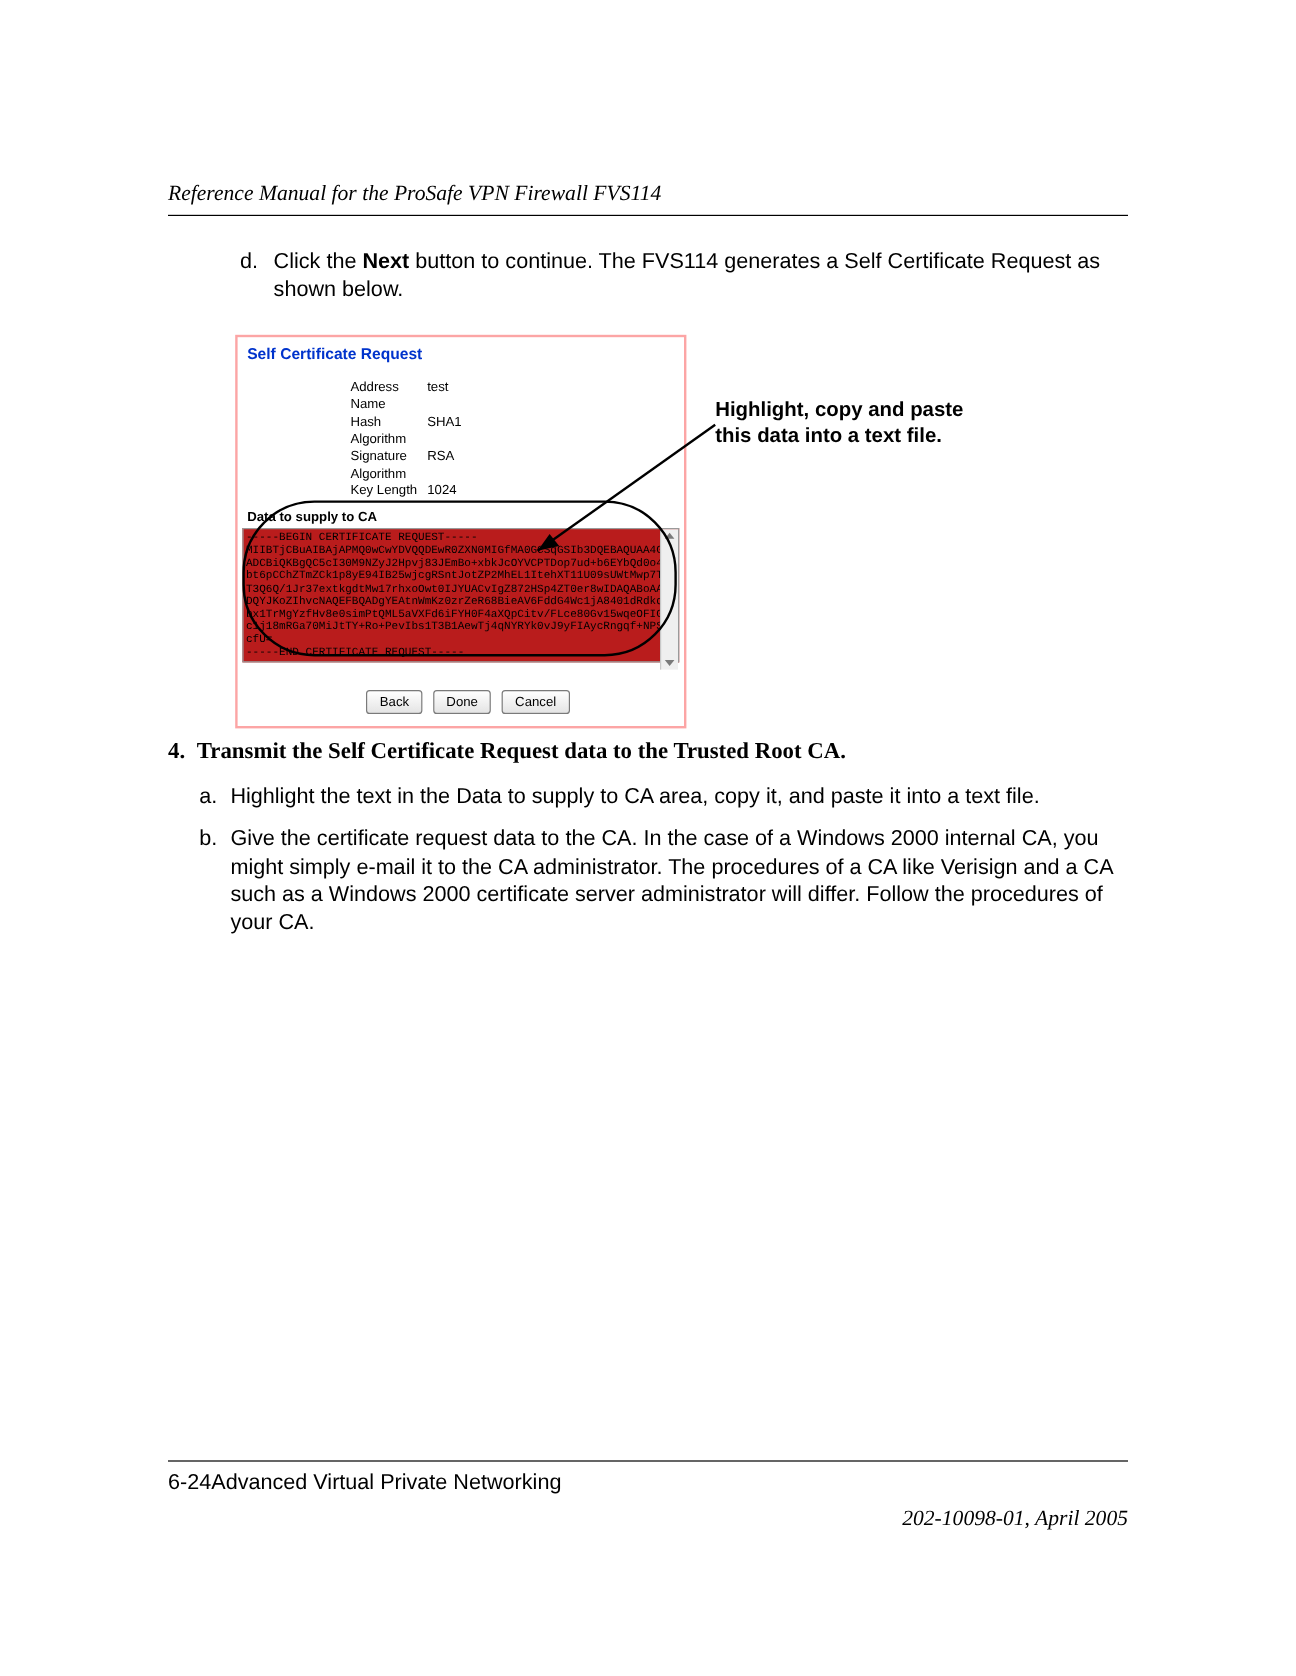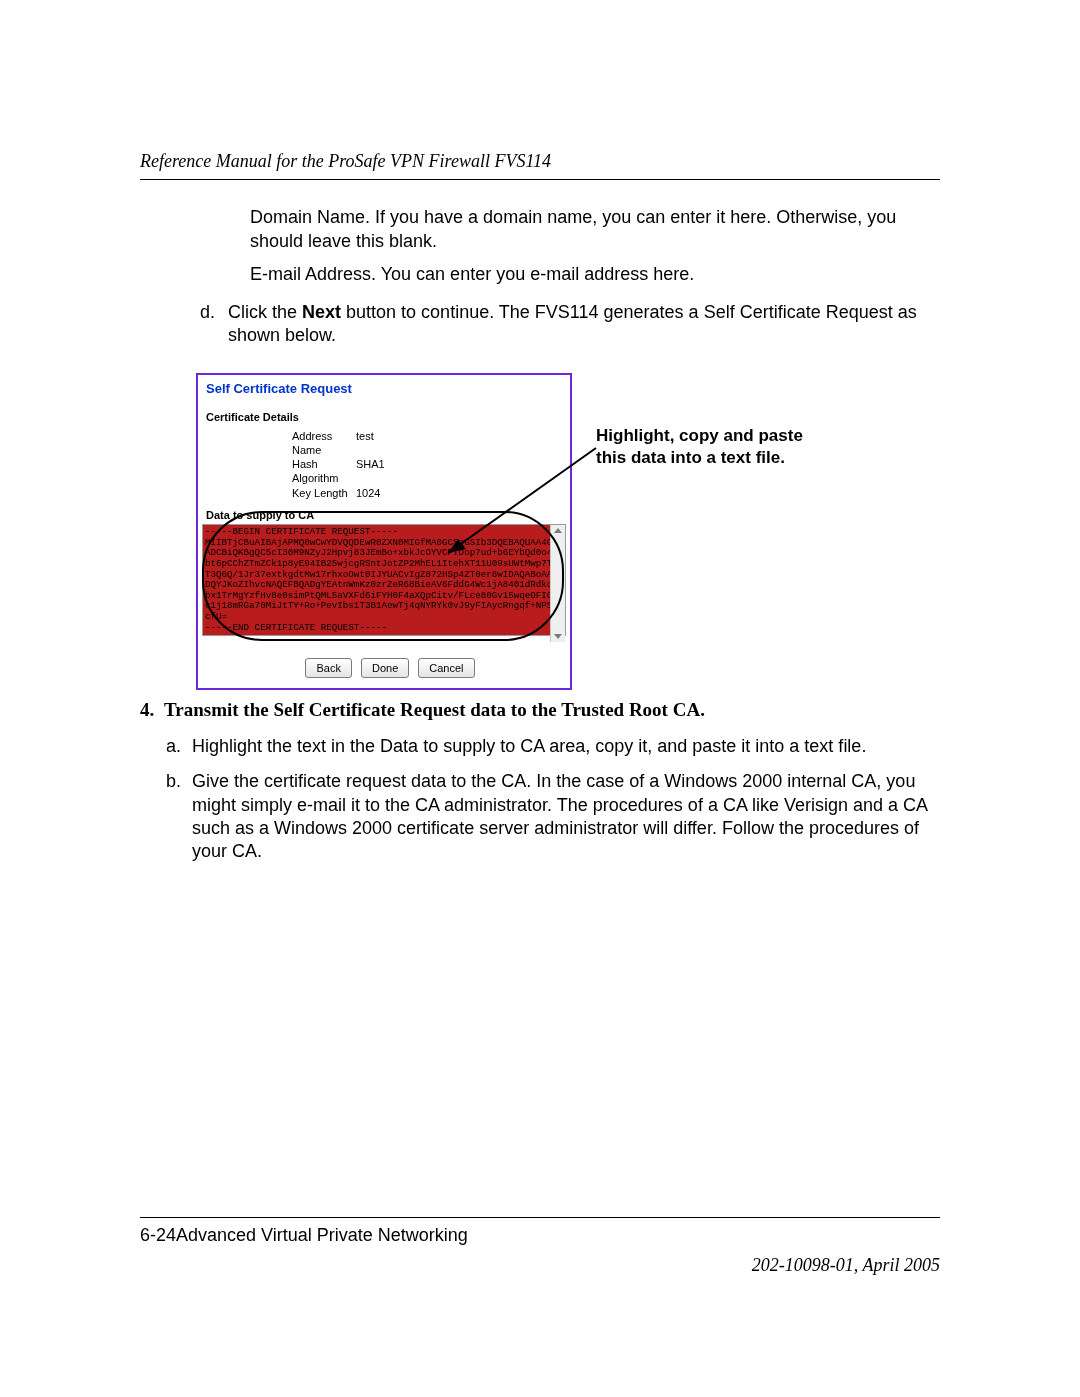--- a/index.html
+++ b/index.html
@@ -36,21 +36,21 @@
   .step-d .stepcontent { flex:1; }
   .bold { font-weight: bold; }
 
   .figwrap {
     position: relative;
     margin: 26px 0 8px 56px;
     width: 720px;
   }
   .dialog {
     width: 372px;
-    border: 2px solid #6d28d9;
+    border: 2px solid #fca5a5;
     background: #fff;
     font-family: Tahoma, Arial, sans-serif;
   }
   .dlg-title {
     color: #0033cc;
     font-weight: bold;
     font-size: 13px;
     padding: 6px 8px 10px 8px;
   }
   .sect-label {
@@ -157,44 +157,43 @@
   .docid { text-align:right; font-style:italic; font-family:"Times New Roman",serif; margin-top:6px; font-size:18px;}
 </style>
 </head>
 <body>
 
 <div class="page">
 
   <div class="running-head">Reference Manual for the ProSafe VPN Firewall FVS114</div>
   <hr class="hr">
 
-  <div class="body-block">
-    <p class="para">Domain Name. If you have a domain name, you can enter it here. Otherwise, you should leave this blank.</p>
-    <p class="para">E-mail Address. You can enter you e-mail address here.</p>
-  </div>
 
   <div class="step-d" style="margin-left:60px;">
     <div class="marker">d.</div>
     <div class="stepcontent">
       <span>Click the </span><span class="bold">Next</span><span> button to continue. The FVS114 generates a Self Certificate Request as shown below.</span>
     </div>
   </div>
 
   <div class="figwrap">
     <div class="dialog">
       <div class="dlg-title">Self Certificate Request</div>
-      <div class="sect-label">Certificate Details</div>
       <div class="details-table">
         <div class="details-row">
           <div class="k">Address Name</div>
           <div class="v">test</div>
         </div>
         <div class="details-row">
           <div class="k">Hash Algorithm</div>
           <div class="v">SHA1</div>
+        </div>
+        <div class="details-row">
+          <div class="k">Signature Algorithm</div>
+          <div class="v">RSA</div>
         </div>
         <div class="details-row">
           <div class="k">Key Length</div>
           <div class="v">1024</div>
         </div>
       </div>
       <div class="sect-label">Data to supply to CA</div>
       <div class="databox-wrap">
         <textarea class="databox" readonly="" style="">-----BEGIN CERTIFICATE REQUEST-----
 MIIBTjCBuAIBAjAPMQ0wCwYDVQQDEwR0ZXN0MIGfMA0GCSqGSIb3DQEBAQUAA4GN

